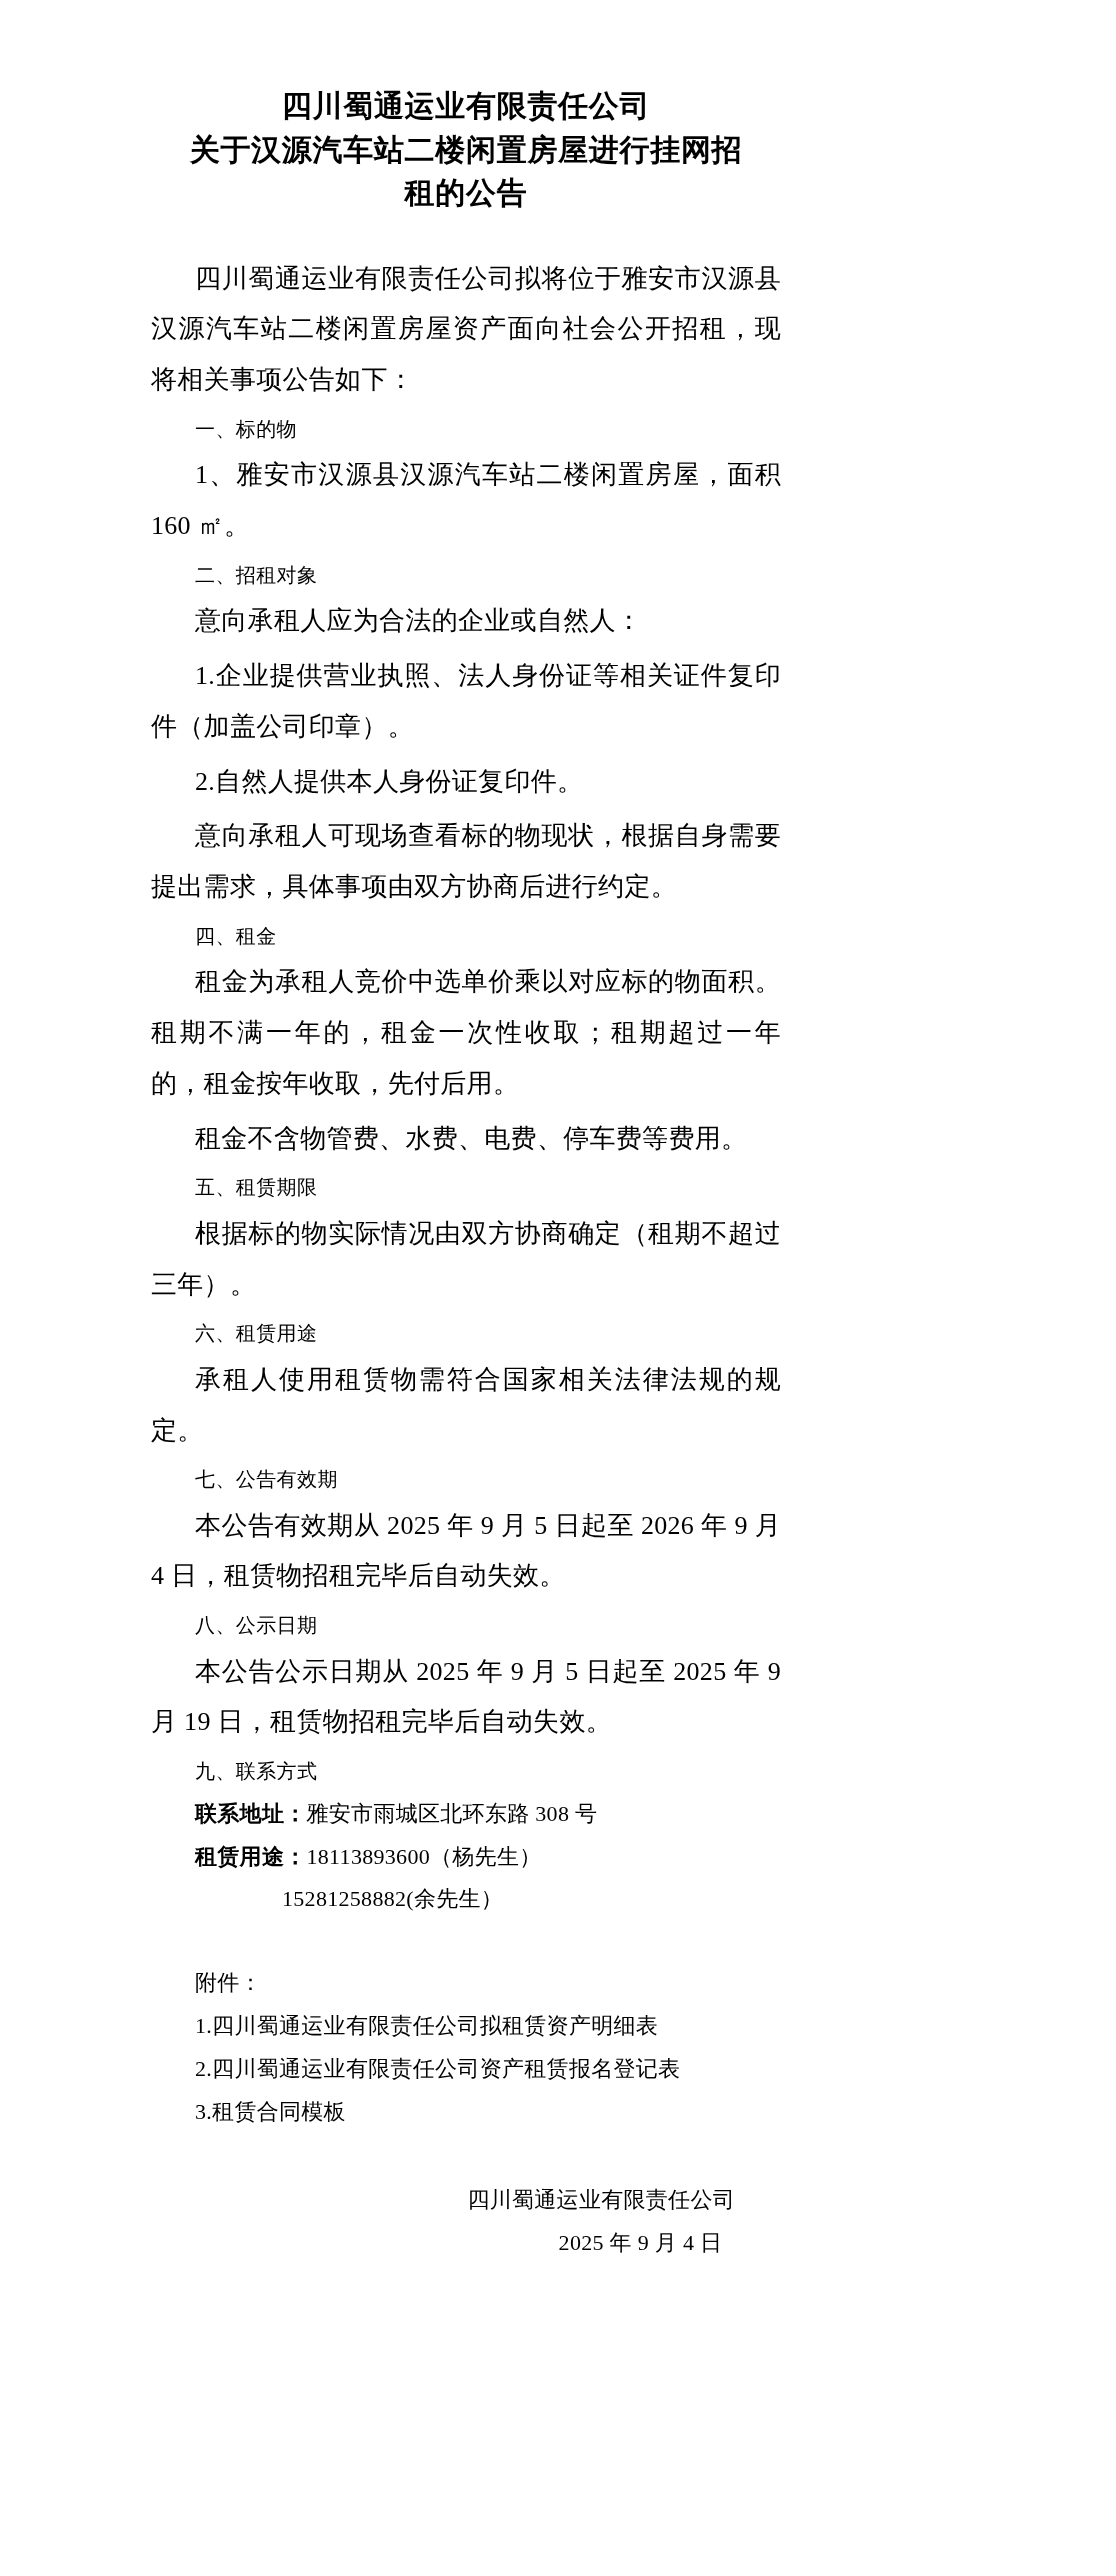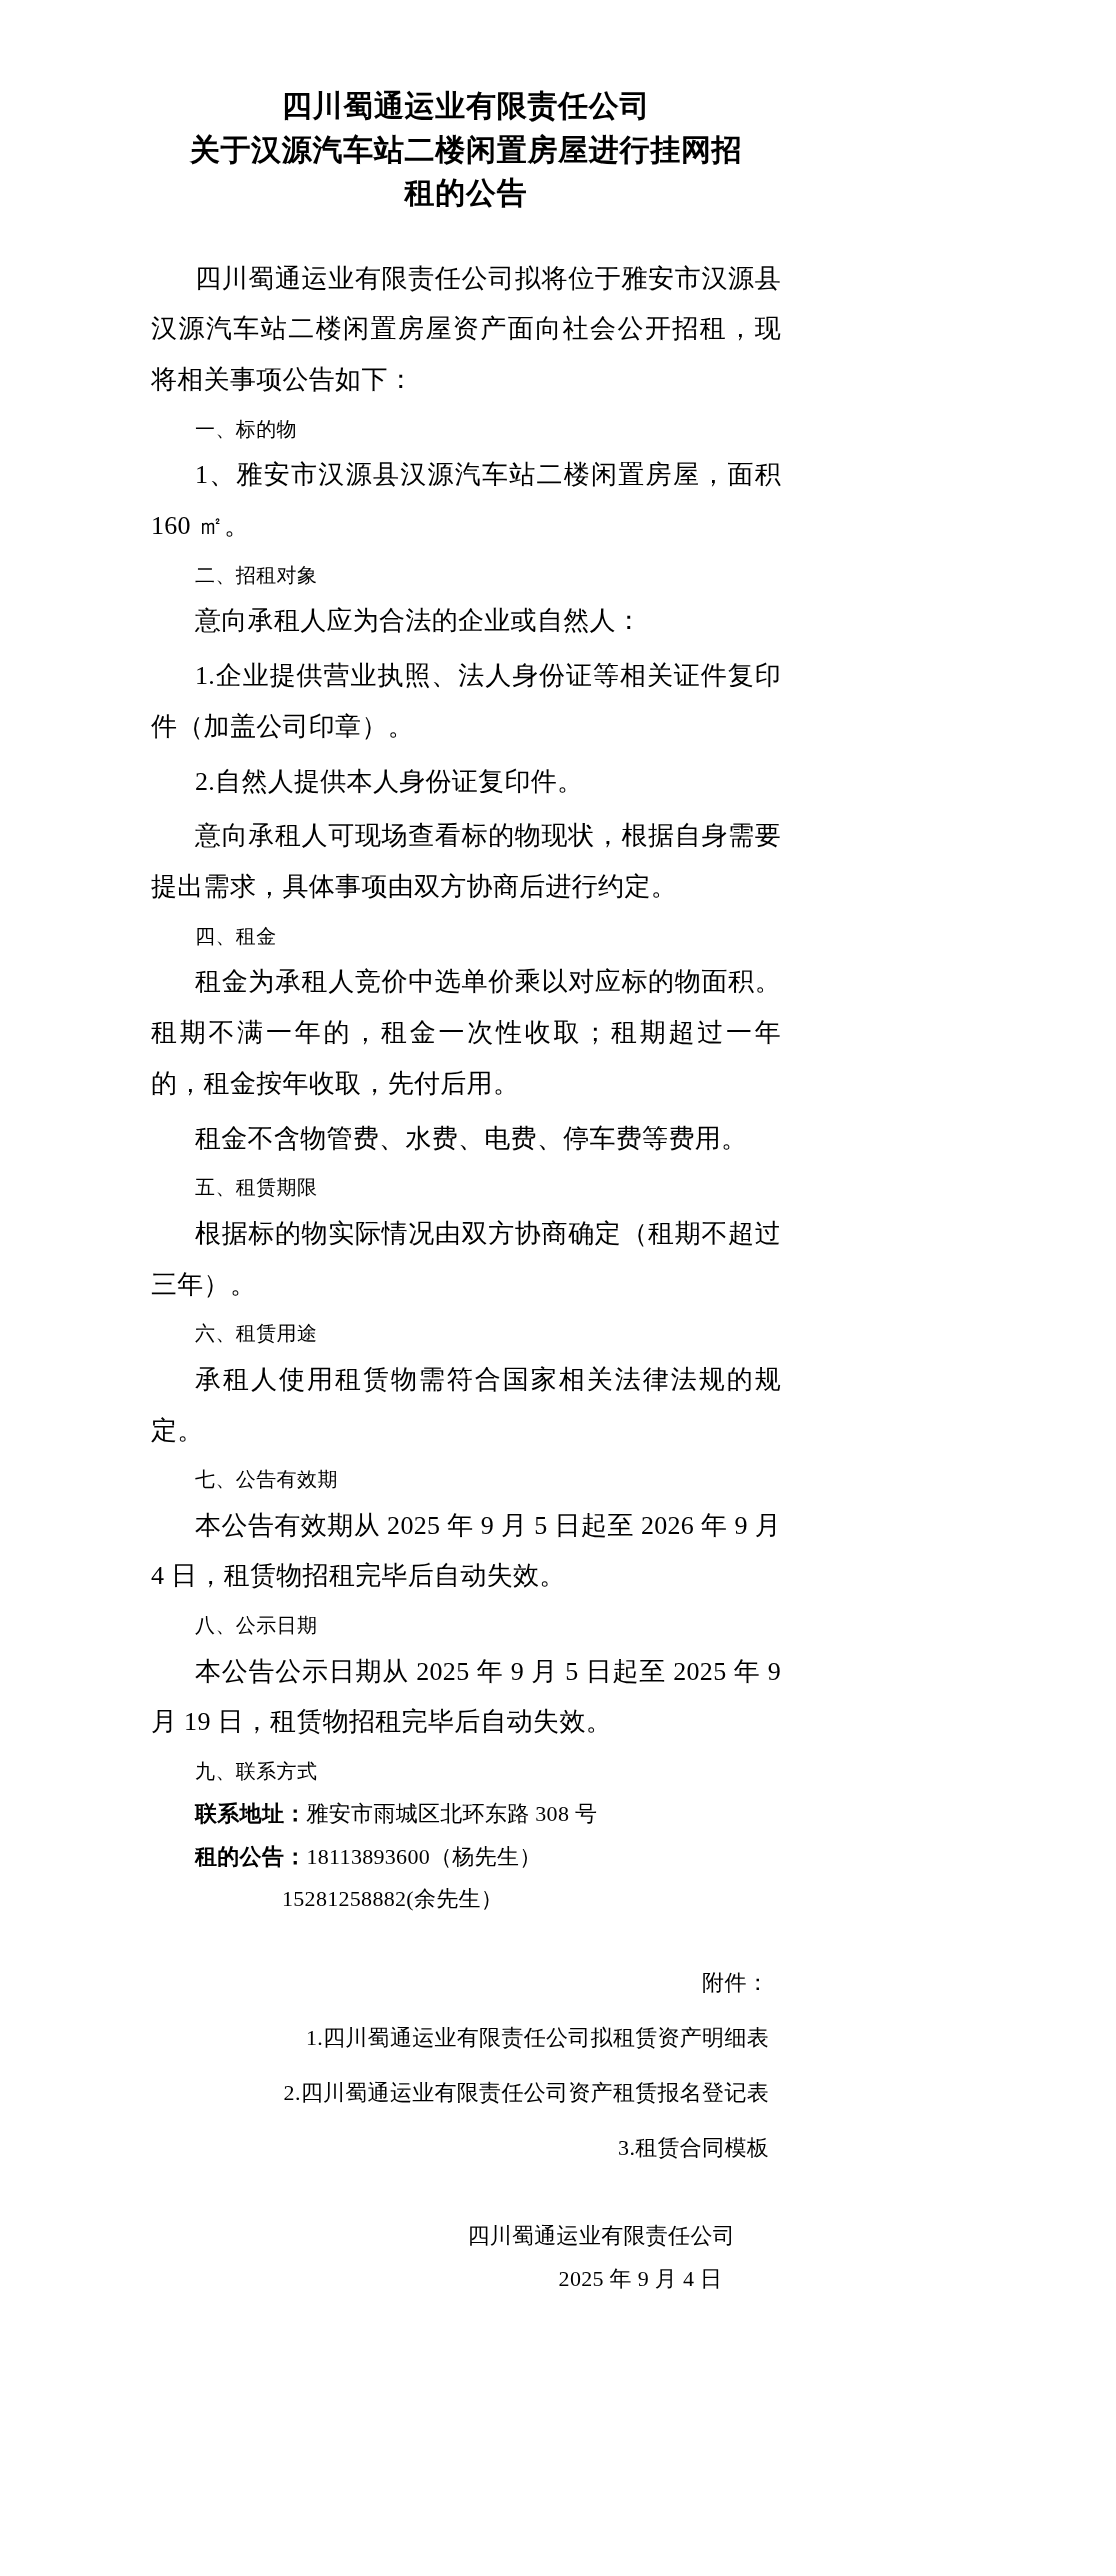--- a/index.html
+++ b/index.html
@@ -63,24 +63,23 @@
   }
   .contact-line.indent-more {
     text-indent: 131px;
   }
   .attach-block {
     margin-top: 41px;
   }
   .attach-line {
     font-size: 22px;
     line-height: 1.95;
-    margin: 12px;
+    margin: 0;
     text-indent: 44px;
     letter-spacing: 0.3px;
-    text-align: right;
   }
   .sign-block {
     margin-top: 45px;
     text-align: right;
     padding-right: 46px;
   }
   .sign-line {
     font-size: 22px;
     line-height: 1.95;
     letter-spacing: 0.3px;
@@ -143,21 +142,21 @@
     <p class="section-h">八、公示日期</p>
     <p class="body-p">本公告公示日期从 2025 年 9 月 5 日起至 2025 年 9 月 19 日，租赁物招租完毕后自动失效。</p>
   </div>
 
   <div class="section">
     <p class="section-h">九、联系方式</p>
     <p class="contact-line">
       <span class="lbl">联系地址：</span><span>雅安市雨城区北环东路 308 号</span>
     </p>
     <p class="contact-line">
-      <span class="lbl">租的公告：</span><span>18113893600（杨先生）</span>
+      <span class="lbl">租赁用途：</span><span>18113893600（杨先生）</span>
     </p>
     <p class="contact-line indent-more">15281258882(余先生）</p>
   </div>
 
   <div class="attach-block">
     <p class="attach-line">附件：</p>
     <p class="attach-line">1.四川蜀通运业有限责任公司拟租赁资产明细表</p>
     <p class="attach-line">2.四川蜀通运业有限责任公司资产租赁报名登记表</p>
     <p class="attach-line">3.租赁合同模板</p>
   </div>

